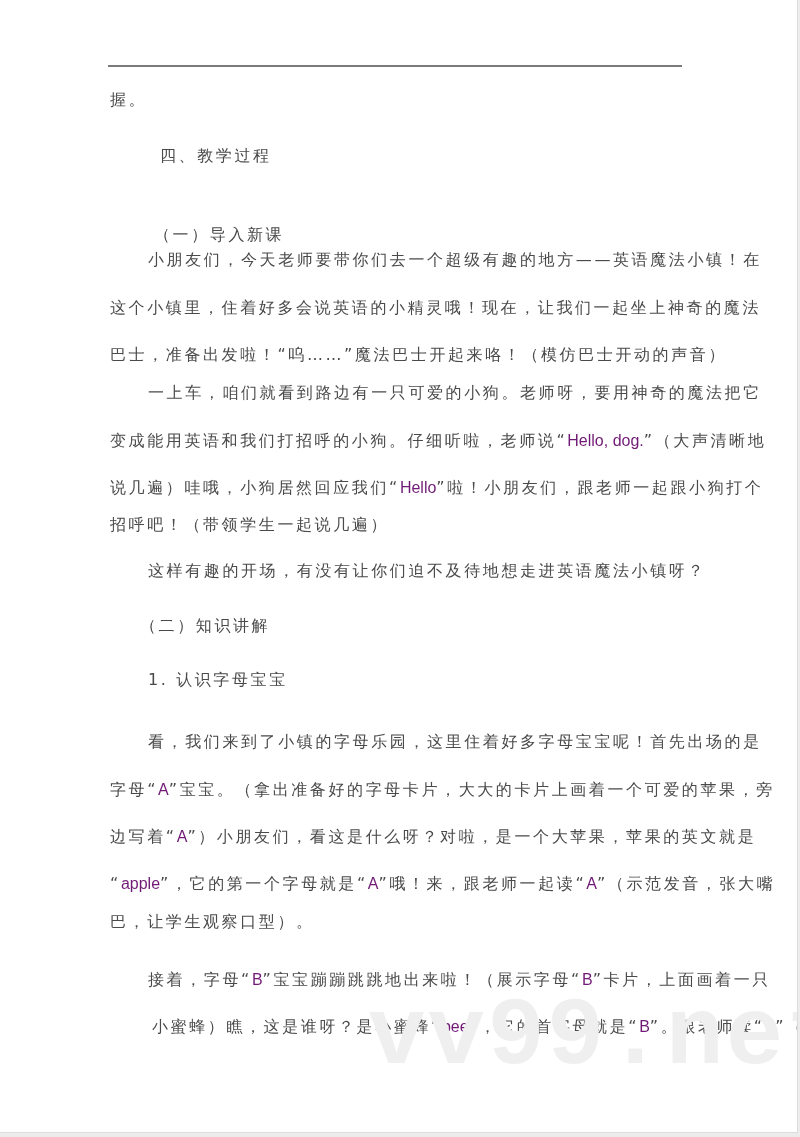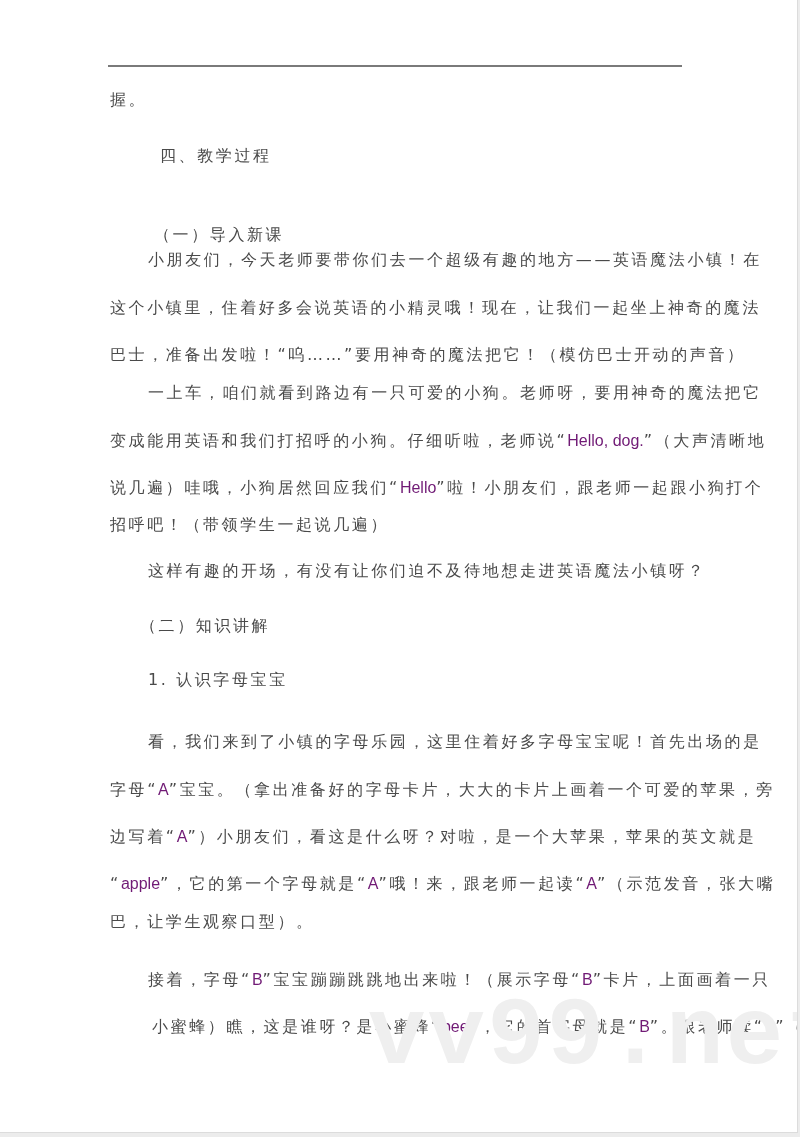--- a/index.html
+++ b/index.html
@@ -38,21 +38,21 @@
 <body>
 
 <div class="page">
   <div class="header-rule"></div>
   <div class="content" id="content">
       <div class="line" style="top: 4px; left: 0px;">握。</div>
       <div class="line" style="top: 60px; left: 50px;">四、教学过程</div>
       <div class="line" style="top: 128px; left: 44px; margin-top: 11px;">（一）导入新课</div>
       <div class="line" style="top: 164px; left: 38px; text-align: center;">小朋友们，今天老师要带你们去一个超级有趣的地方——英语魔法小镇！在</div>
       <div class="line" style="top: 212px; left: 0px;">这个小镇里，住着好多会说英语的小精灵哦！现在，让我们一起坐上神奇的魔法</div>
-      <div class="line" style="top: 259px; left: 0px;">巴士，准备出发啦！“呜……”要用神奇的魔法把它！（模仿巴士开动的声音）</div>
+      <div class="line" style="top: 259px; left: 0px;">巴士，准备出发啦！“呜……”魔法巴士开起来咯！（模仿巴士开动的声音）</div>
       <div class="line" style="top: 297px; left: 38px;">一上车，咱们就看到路边有一只可爱的小狗。老师呀，要用神奇的魔法把它</div>
       <div class="line" style="top: 345px; left: 0px;">变成能用英语和我们打招呼的小狗。仔细听啦，老师说“<span class="en">Hello, dog.</span>”（大声清晰地</div>
       <div class="line" style="top: 392px; left: 0px; text-align: center;">说几遍）哇哦，小狗居然回应我们“<span class="en">Hello</span>”啦！小朋友们，跟老师一起跟小狗打个</div>
       <div class="line" style="top: 429px; left: 0px;">招呼吧！（带领学生一起说几遍）</div>
       <div class="line" style="top: 475px; left: 38px;">这样有趣的开场，有没有让你们迫不及待地想走进英语魔法小镇呀？</div>
       <div class="line" style="top: 530px; left: 30px;">（二）知识讲解</div>
       <div class="line" style="top: 584px; left: 38px;">1. 认识字母宝宝</div>
       <div class="line" style="top: 646px; left: 38px;">看，我们来到了小镇的字母乐园，这里住着好多字母宝宝呢！首先出场的是</div>
       <div class="line" style="top: 694px; left: 0px;">字母“<span class="en">A</span>”宝宝。（拿出准备好的字母卡片，大大的卡片上画着一个可爱的苹果，旁</div>
       <div class="line" style="top: 741px; left: 0px;">边写着“<span class="en">A</span>”）小朋友们，看这是什么呀？对啦，是一个大苹果，苹果的英文就是</div>

